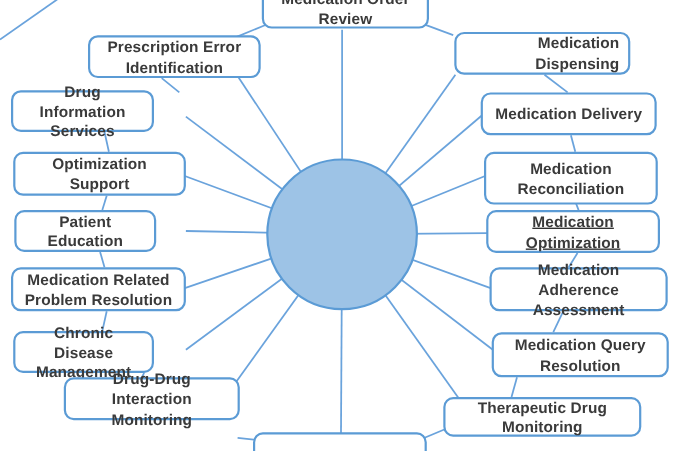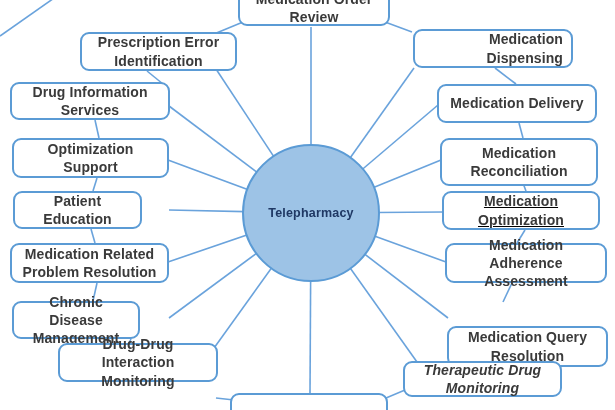--- a/index.html
+++ b/index.html
@@ -76,29 +76,28 @@
         <line x1="519" y1="123" x2="523" y2="138" stroke="#6aa3dc" stroke-width="1.6"></line>
         <line x1="521" y1="178" x2="526" y2="191" stroke="#6aa3dc" stroke-width="1.6"></line>
         <line x1="525" y1="230" x2="517" y2="243" stroke="#6aa3dc" stroke-width="1.6"></line>
         <line x1="512" y1="283" x2="503" y2="302" stroke="#6aa3dc" stroke-width="1.6"></line>
         <line x1="470" y1="343" x2="465" y2="361" stroke="#6aa3dc" stroke-width="1.6"></line>
         <line x1="405" y1="390" x2="386" y2="398" stroke="#6aa3dc" stroke-width="1.6"></line>
         <line x1="0" y1="36" x2="57" y2="-4" stroke="#6aa3dc" stroke-width="1.6"></line>
       </g>
     <circle id="center-circle" cx="311" cy="213" r="68" fill="#9dc3e6" stroke="#5b9bd5" stroke-width="2"></circle>
   </svg>
-  <div id="center-label" style="left: 243px; top: 145px; width: 136px; height: 136px;">Telepharmacy</div>
   <div id="nodes">
       <div class="node" style="left: 238px; top: -10px; width: 152px; height: 36px;">
         <span>Medication Order Review</span>
       </div>
       <div class="node" style="left: 60px; top: 32px; width: 157px; height: 39px; margin-left: 20px;">
         <span>Prescription Error Identification</span>
       </div>
-      <div class="node" style="left: 10px; top: 82px; width: 160px; height: 38px;">
+      <div class="node" style="left: 10px; top: 82px; width: 130px; height: 38px;">
         <span>Drug Information Services</span>
       </div>
       <div class="node" style="left: 12px; top: 138px; width: 157px; height: 40px;">
         <span>Optimization Support</span>
       </div>
       <div class="node" style="left: 13px; top: 191px; width: 129px; height: 38px;">
         <span>Patient Education</span>
       </div>
       <div class="node" style="left: 10px; top: 243px; width: 159px; height: 40px; text-align: center;">
         <span>Medication Related Problem Resolution</span>
@@ -117,23 +116,23 @@
       </div>
       <div class="node" style="left: 440px; top: 138px; width: 158px; height: 48px;">
         <span>Medication Reconciliation</span>
       </div>
       <div class="node" style="left: 442px; top: 191px; width: 158px; height: 39px; text-decoration: underline;">
         <span>Medication Optimization</span>
       </div>
       <div class="node" style="left: 445px; top: 243px; width: 162px; height: 40px;">
         <span>Medication Adherence Assessment</span>
       </div>
-      <div class="node" style="left: 447px; top: 302px; width: 161px; height: 41px; margin-top: 24px;">
+      <div class="node" style="left: 447px; top: 302px; width: 161px; height: 41px;">
         <span>Medication Query Resolution</span>
       </div>
-      <div class="node" style="left: 403px; top: 361px; width: 159px; height: 36px; font-style: italic;">
+      <div class="node" style="left: 403px; top: 361px; width: 180px; height: 36px;">
         <span>Therapeutic Drug Monitoring</span>
       </div>
       <div class="node" style="left: 230px; top: 393px; width: 158px; height: 34px;">
         <span></span>
       </div>
     </div>
 </div>
 
 </body></html>

